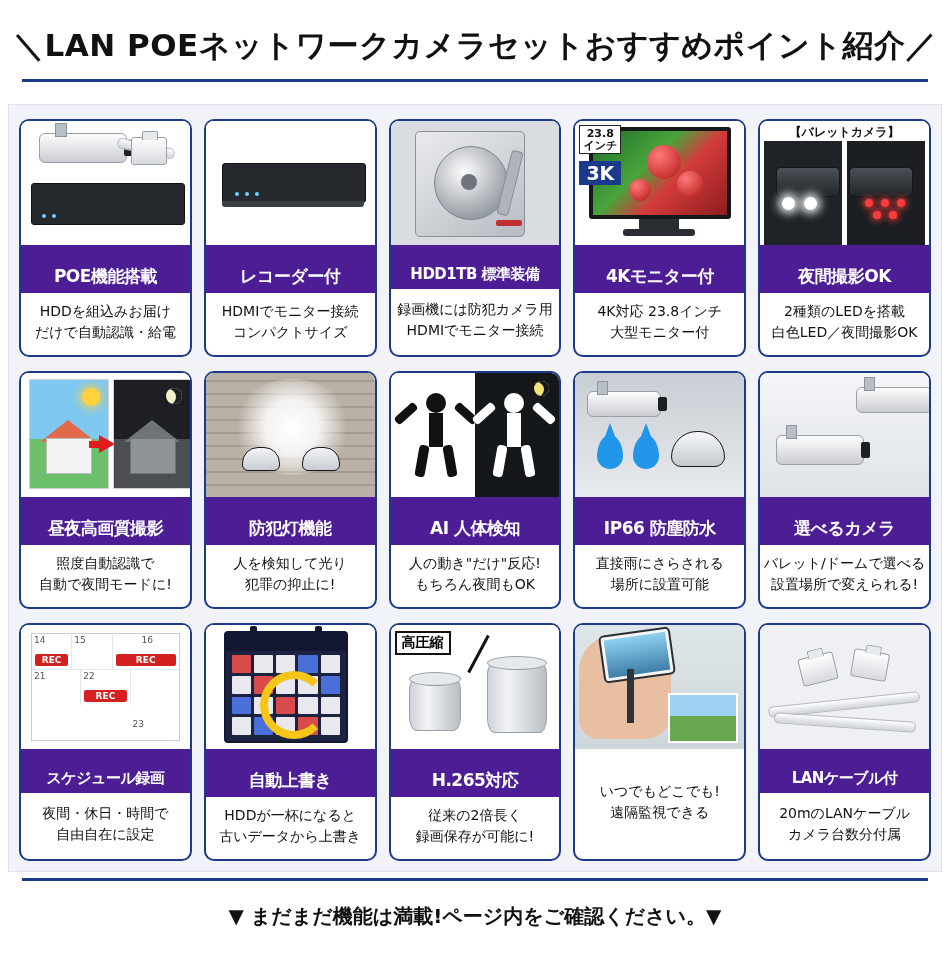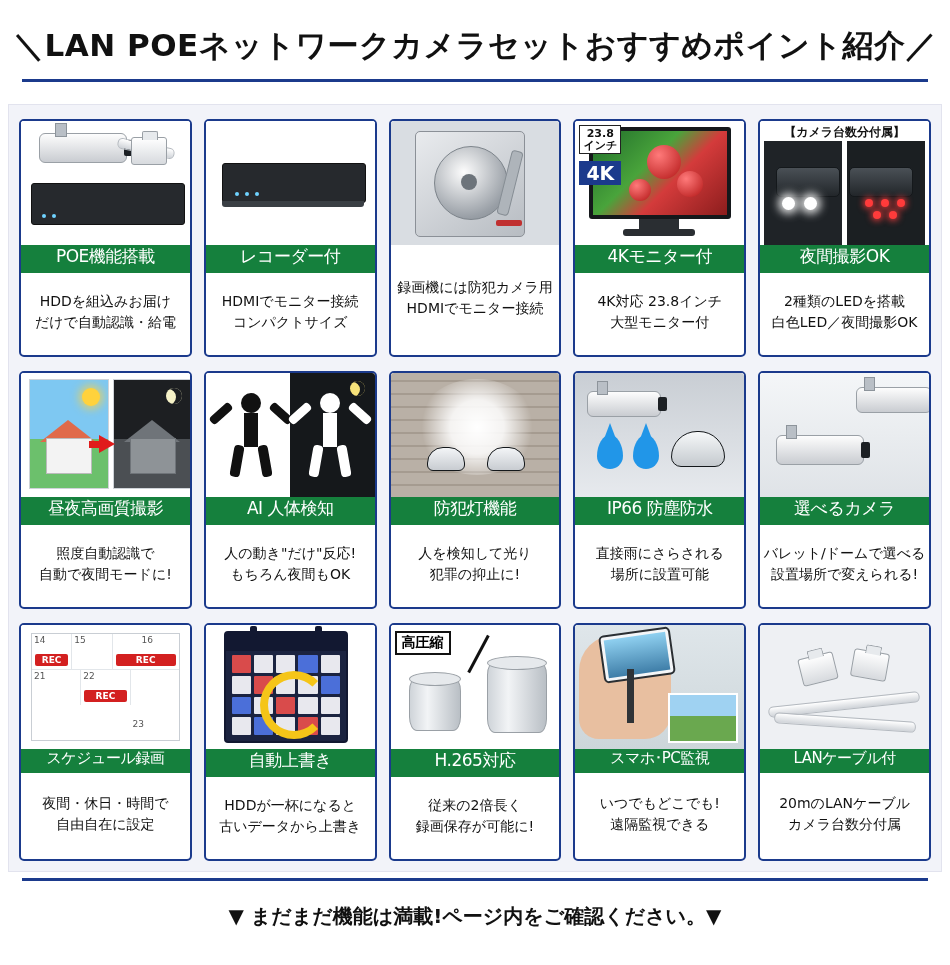--- a/index.html
+++ b/index.html
@@ -45,39 +45,39 @@
     display:grid;
     grid-template-columns:repeat(5,1fr);
     grid-template-rows:repeat(3,238px);
     column-gap:12px;
     row-gap:14px;
   }
 
   .card{
     background:#ffffff;
     border:2px solid #1b3a8c;
-    border-radius:5px;
+    border-radius:10px;
     box-sizing:border-box;
     display:flex;
     flex-direction:column;
     overflow:hidden;
   }
   .card-image{
     height:124px;
     position:relative;
     overflow:hidden;
     background:#ffffff;
   }
   .card-title{
-    background:#15803d;
+    background:#4c1d95;
     color:#ffffff;
     font-size:17px;
-    font-weight:normal;
+    font-weight:bold;
     text-align:center;
-    padding:0 2px 5px;
+    padding:20px 2px 5px;
     letter-spacing:-0.5px;
     white-space:nowrap;
   }
   .card-title.small{font-size:15px;}
   .card-desc{
     flex:1;
     display:flex;
     flex-direction:column;
     align-items:center;
     justify-content:center;
@@ -284,20 +284,21 @@
         <div class="card-image">
           <div class="img-bg-grey"></div>
           <div class="hdd-body">
             <div class="hdd-platter">
                 <div class="hdd-hub"></div>
               </div>
             <div class="hdd-arm"></div>
             <div class="hdd-cable"></div>
           </div>
         </div>
+        <div class="card-title small">HDD1TB 標準装備</div>
         <div class="card-desc">
           <span>録画機には防犯カメラ用</span>
           <span>HDMIでモニター接続</span>
         </div>
       </div>
 
       <div class="card">
         <div class="card-image">
           <div class="img-bg-white"></div>
           <div class="mon-frame">
@@ -306,33 +307,33 @@
               <div class="rose" style="left:84px;top:40px;width:26px;height:26px;"></div>
               <div class="rose" style="left:36px;top:48px;width:22px;height:22px;"></div>
             </div>
           </div>
           <div class="mon-stand"></div>
           <div class="mon-base"></div>
           <div class="tag-inch">
             <div>23.8</div>
             <div>インチ</div>
           </div>
-          <div class="tag-4k">4K</div>
+          <div class="tag-4k">3K</div>
         </div>
         <div class="card-title">4Kモニター付</div>
         <div class="card-desc">
           <span>4K対応 23.8インチ</span>
           <span>大型モニター付</span>
         </div>
       </div>
 
       <div class="card">
         <div class="card-image">
           <div class="img-bg-white"></div>
-          <div class="caption-top">【カメラ台数分付属】</div>
+          <div class="caption-top">【バレットカメラ】</div>
           <div class="half l" style="top:20px;left:4px;width:46%;"></div>
           <div class="half r" style="top:20px;right:4px;width:46%;"></div>
           <div class="cam-dark" style="left:16px;top:46px;width:62px;height:28px;"></div>
           <div class="led-white" style="left:22px;top:76px;"></div>
           <div class="led-white" style="left:44px;top:76px;"></div>
           <div class="cam-dark" style="right:16px;top:46px;width:62px;height:28px;"></div>
           <div class="led-red" style="right:24px;top:78px;"></div>
           <div class="led-red" style="right:40px;top:78px;"></div>
           <div class="led-red" style="right:56px;top:78px;"></div>
           <div class="led-red" style="right:32px;top:90px;"></div>
@@ -363,20 +364,34 @@
         </div>
         <div class="card-title">昼夜高画質撮影</div>
         <div class="card-desc">
           <span>照度自動認識で</span>
           <span>自動で夜間モードに!</span>
         </div>
       </div>
 
       <div class="card">
         <div class="card-image">
+          <div class="brick"></div>
+          <div class="glow" style="left:26px;top:6px;width:120px;height:96px;"></div>
+          <div class="cam-dark" style="left:36px;top:74px;width:36px;height:22px;border-radius:16px 16px 6px 6px;background:linear-gradient(#f3f5f7,#c8ccd1);"></div>
+          <div class="cam-dark" style="left:96px;top:74px;width:36px;height:22px;border-radius:16px 16px 6px 6px;background:linear-gradient(#f3f5f7,#c8ccd1);"></div>
+        </div>
+        <div class="card-title">防犯灯機能</div>
+        <div class="card-desc">
+          <span>人を検知して光り</span>
+          <span>犯罪の抑止に!</span>
+        </div>
+      </div>
+
+      <div class="card">
+        <div class="card-image">
           <div class="half-w"></div>
           <div class="half-b"></div>
           <div class="person" style="left:18px;top:20px;">
             <div class="p-head" style="background:#111;"></div>
             <div class="p-body" style="background:#111;"></div>
             <div class="p-arm" style="left:-16px;background:#111;transform:rotate(-42deg);"></div>
             <div class="p-arm" style="right:-16px;background:#111;transform:rotate(42deg);"></div>
             <div class="p-leg" style="left:8px;background:#111;transform:rotate(10deg);"></div>
             <div class="p-leg" style="right:8px;background:#111;transform:rotate(-10deg);"></div>
           </div>
@@ -392,34 +407,20 @@
         </div>
         <div class="card-title">AI 人体検知</div>
         <div class="card-desc">
           <span>人の動き"だけ"反応!</span>
           <span>もちろん夜間もOK</span>
         </div>
       </div>
 
       <div class="card">
         <div class="card-image">
-          <div class="brick"></div>
-          <div class="glow" style="left:26px;top:6px;width:120px;height:96px;"></div>
-          <div class="cam-dark" style="left:36px;top:74px;width:36px;height:22px;border-radius:16px 16px 6px 6px;background:linear-gradient(#f3f5f7,#c8ccd1);"></div>
-          <div class="cam-dark" style="left:96px;top:74px;width:36px;height:22px;border-radius:16px 16px 6px 6px;background:linear-gradient(#f3f5f7,#c8ccd1);"></div>
-        </div>
-        <div class="card-title">防犯灯機能</div>
-        <div class="card-desc">
-          <span>人を検知して光り</span>
-          <span>犯罪の抑止に!</span>
-        </div>
-      </div>
-
-      <div class="card">
-        <div class="card-image">
           <div class="img-bg-grey" style="background:linear-gradient(#c9ced4,#e7eaee);"></div>
           <div class="bullet" style="left:12px;top:18px;width:72px;height:24px;"></div>
           <div class="mount" style="left:22px;top:8px;width:9px;height:12px;"></div>
           <div class="cam-dark" style="left:96px;top:58px;width:52px;height:34px;border-radius:26px 26px 10px 10px;background:linear-gradient(#f6f8f9,#c4c9ce);"></div>
           <div class="drop" style="left:22px;top:62px;"></div>
           <div class="drop" style="left:58px;top:62px;"></div>
         </div>
         <div class="card-title">IP66 防塵防水</div>
         <div class="card-desc">
           <span>直接雨にさらされる</span>
@@ -526,21 +527,20 @@
       <div class="card">
         <div class="card-image">
           <div class="img-bg-white" style="background:linear-gradient(#dfe6ea,#cdd6da);"></div>
           <div class="hand"></div>
           <div class="phone">
               <div class="phone-sc"></div>
             </div>
           <div class="pole"></div>
           <div class="thumb-pic"></div>
         </div>
-        <div class="card-title small">スマホ･PC監視</div>
         <div class="card-desc">
           <span>いつでもどこでも!</span>
           <span>遠隔監視できる</span>
         </div>
       </div>
 
       <div class="card">
         <div class="card-image">
           <div class="cablebg"></div>
           <div class="wire" style="left:8px;top:74px;width:150px;transform:rotate(-6deg);"></div>

